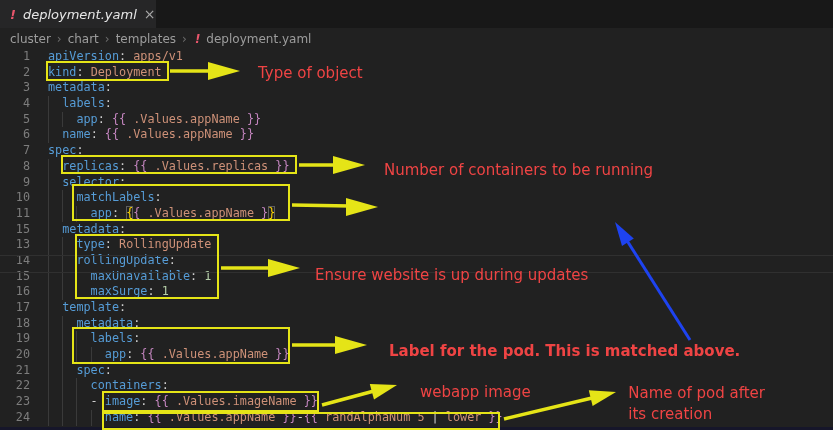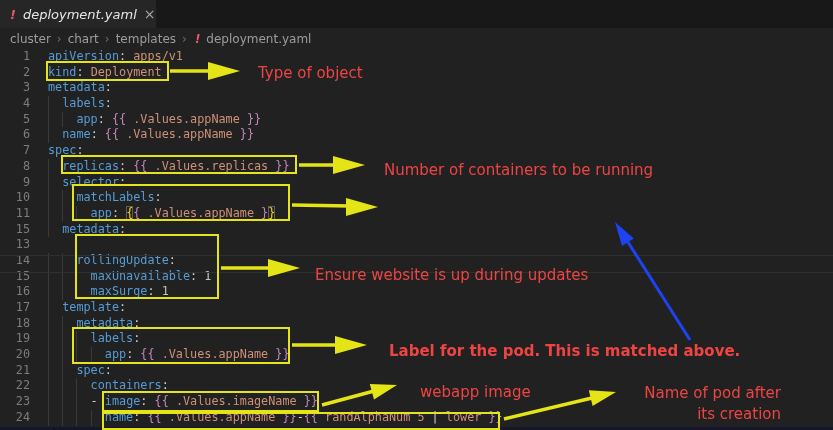--- a/index.html
+++ b/index.html
@@ -55,21 +55,21 @@
   
   .arrows{position:absolute;left:0;top:0;width:833px;height:430px;z-index:5;pointer-events:none;}
   
   .note{position:absolute;color:#ef4444;font-size:15px;line-height:19px;z-index:6;white-space:nowrap;}
   .note1{left:258px;top:64px;}
   .note2{left:384px;top:161px;}
   .note3{left:400px;top:203px;}
   .note4{left:315px;top:266px;}
   .note5{left:389px;top:342px;font-weight:bold;}
   .note6{left:420px;top:383px;}
-  .note7{right:52px;top:383px;text-align:right;}
+  .note7{right:68px;top:383px;text-align:left;}
   .note7 span{display:block;line-height:21px;}
 </style>
 </head>
 <body>
 
 <div class="screen">
 
   <div class="tabbar">
     <div class="tab">
       <span class="tab-icon">!</span>
@@ -97,21 +97,21 @@
         <div class="line"><span class="ln">3</span><span class="code"><span class="key">metadata</span><span class="pn">:</span></span></div>
         <div class="line"><span class="ln">4</span><span class="code"><span class="ind">  </span><span class="key">labels</span><span class="pn">:</span></span></div>
         <div class="line"><span class="ln">5</span><span class="code"><span class="ind">  </span><span class="ind">  </span><span class="key">app</span><span class="pn">:</span><span> </span><span class="tpl">{{</span><span class="str"> .Values.appName </span><span class="tpl">}}</span></span></div>
         <div class="line"><span class="ln">6</span><span class="code"><span class="ind">  </span><span class="key">name</span><span class="pn">:</span><span> </span><span class="tpl">{{</span><span class="str"> .Values.appName </span><span class="tpl">}}</span></span></div>
         <div class="line"><span class="ln">7</span><span class="code"><span class="key">spec</span><span class="pn">:</span></span></div>
         <div class="line"><span class="ln">8</span><span class="code"><span class="ind">  </span><span class="key">replicas</span><span class="pn">:</span><span> </span><span class="tpl">{{</span><span class="str"> .Values.replicas </span><span class="tpl">}}</span></span></div>
         <div class="line"><span class="ln">9</span><span class="code"><span class="ind">  </span><span class="key">selector</span><span class="pn">:</span></span></div>
         <div class="line"><span class="ln">10</span><span class="code"><span class="ind">  </span><span class="ind">  </span><span class="key">matchLabels</span><span class="pn">:</span></span></div>
         <div class="line"><span class="ln">11</span><span class="code"><span class="ind">  </span><span class="ind">  </span><span class="ind">  </span><span class="key">app</span><span class="pn">:</span><span> </span><span class="bm">{</span><span class="tpl">{</span><span class="str"> .Values.appName </span><span class="tpl">}</span><span class="bm">}</span></span></div>
         <div class="line"><span class="ln">15</span><span class="code"><span class="ind">  </span><span class="key">metadata</span><span class="pn">:</span></span></div>
-        <div class="line"><span class="ln">13</span></div>
+        <div class="line"><span class="ln">13</span><span class="code"><span class="ind">  </span><span class="ind">  </span><span class="key">type</span><span class="pn">:</span><span> </span><span class="str">RollingUpdate</span></span></div>
         <div class="line"><span class="ln">14</span><span class="code"><span class="ind">  </span><span class="ind">  </span><span class="key">rollingUpdate</span><span class="pn">:</span></span></div>
         <div class="line"><span class="ln">15</span><span class="code"><span class="ind">  </span><span class="ind">  </span><span class="ind">  </span><span class="key">maxUnavailable</span><span class="pn">:</span><span> </span><span class="num">1</span></span></div>
         <div class="line"><span class="ln">16</span><span class="code"><span class="ind">  </span><span class="ind">  </span><span class="ind">  </span><span class="key">maxSurge</span><span class="pn">:</span><span> </span><span class="num">1</span></span></div>
         <div class="line"><span class="ln">17</span><span class="code"><span class="ind">  </span><span class="key">template</span><span class="pn">:</span></span></div>
         <div class="line"><span class="ln">18</span><span class="code"><span class="ind">  </span><span class="ind">  </span><span class="key">metadata</span><span class="pn">:</span></span></div>
         <div class="line"><span class="ln">19</span><span class="code"><span class="ind">  </span><span class="ind">  </span><span class="ind">  </span><span class="key">labels</span><span class="pn">:</span></span></div>
         <div class="line"><span class="ln">20</span><span class="code"><span class="ind">  </span><span class="ind">  </span><span class="ind">  </span><span class="ind">  </span><span class="key">app</span><span class="pn">:</span><span> </span><span class="tpl">{{</span><span class="str"> .Values.appName </span><span class="tpl">}}</span></span></div>
         <div class="line"><span class="ln">21</span><span class="code"><span class="ind">  </span><span class="ind">  </span><span class="key">spec</span><span class="pn">:</span></span></div>
         <div class="line"><span class="ln">22</span><span class="code"><span class="ind">  </span><span class="ind">  </span><span class="ind">  </span><span class="key">containers</span><span class="pn">:</span></span></div>
         <div class="line"><span class="ln">23</span><span class="code"><span class="ind">  </span><span class="ind">  </span><span class="ind">  </span><span class="pn">- </span><span class="key">image</span><span class="pn">:</span><span> </span><span class="tpl">{{</span><span class="str"> .Values.imageName </span><span class="tpl">}}</span></span></div>

